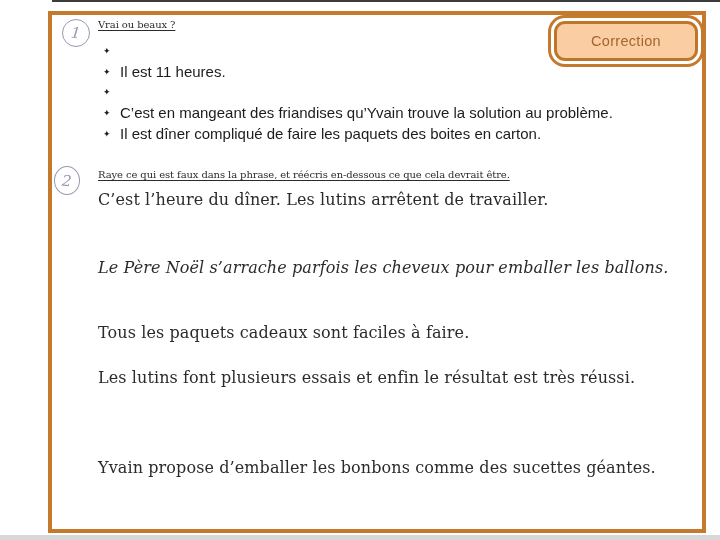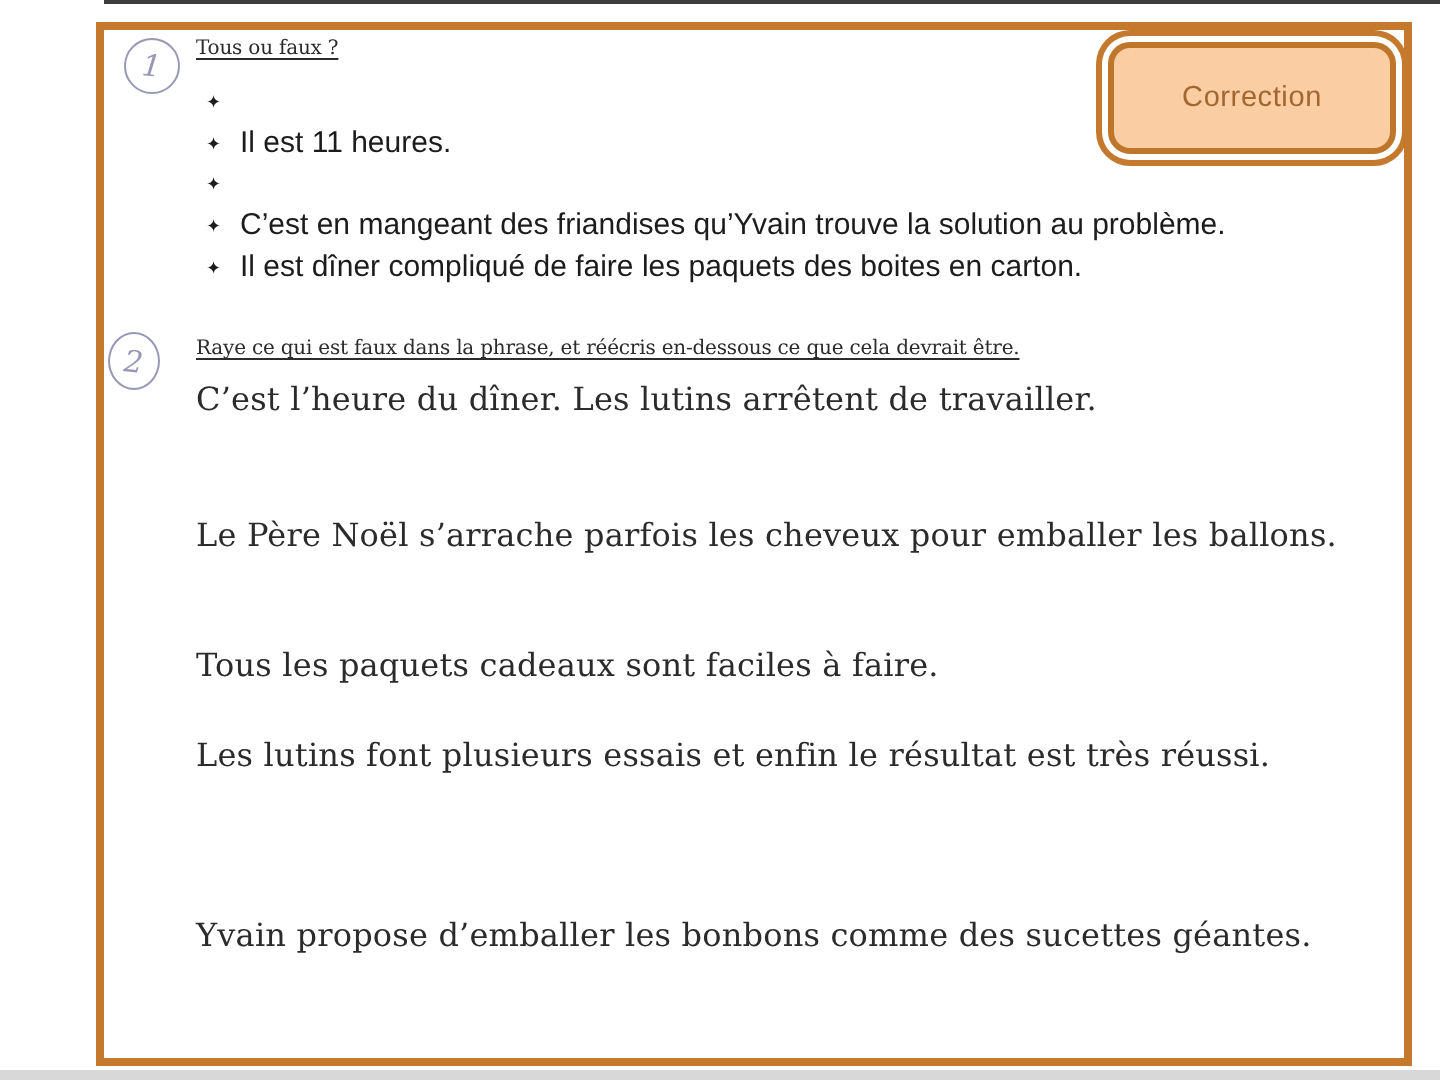--- a/index.html
+++ b/index.html
@@ -13,21 +13,21 @@
     position:relative;width:720px;height:540px;background:#ffffff;overflow:hidden;
     font-family:"Liberation Sans", sans-serif;color:var(--text);
   }
   .top-line{position:absolute;left:52px;top:0;width:668px;height:2px;background:var(--topline);}
   .bottom-strip{position:absolute;left:0;bottom:0;width:720px;height:5px;background:var(--strip);}
   .frame{
     position:absolute;left:48px;top:11px;width:658px;height:522px;
     border:4px solid var(--frame);background:#fff;
   }
   .correction-btn{
-    position:absolute;left:554px;top:21px;width:144px;height:56px;
+    position:absolute;left:554px;top:21px;width:144px;height:40px;
     background:var(--corr-fill);border:3px solid var(--corr-border);border-radius:11px;
     box-shadow:0 0 0 3px #ffffff,0 0 0 6px var(--frame);
     display:flex;align-items:center;justify-content:center;
     color:var(--corr-text);font-size:14.5px;letter-spacing:.3px;cursor:pointer;
   }
   .num-badge{
     position:absolute;width:28px;height:28px;border:1.6px solid var(--ink);border-radius:50%;
     color:var(--ink);display:flex;align-items:center;justify-content:center;
     font-family:"DejaVu Serif", serif;font-style:italic;font-size:15px;background:#fff;
   }
@@ -46,41 +46,41 @@
   .blt{width:17px;flex:0 0 17px;font-size:9px;line-height:20.7px;color:var(--text);}
   .struck{
     text-decoration-line:underline line-through;
     text-decoration-color:var(--green);
     text-decoration-thickness:2px;
     text-underline-offset:1px;
   }
   .verdict{color:var(--green);margin-left:22px;}
   .sentence{position:absolute;left:98px;font-size:16px;letter-spacing:.1px;white-space:nowrap;}
   #sent0{top:190px;}
-  #sent1{top:258px;}
+  #sent1{top:258px;font-style:italic;}
   #sent2{top:323px;}
   #sent3{top:368px;}
   #sent4{top:458px;}
 </style>
 </head>
 <body>
 
 <div class="top-line"></div>
 <div class="bottom-strip"></div>
 
 <div class="frame"></div>
 
 <div class="correction-btn">
   <span>Correction</span>
 </div>
 
 <div class="num-badge" id="badge1">
   <span>1</span>
 </div>
-<div class="sec-heading hand" id="heading1">Tous ou faux ?</div>
+<div class="sec-heading hand" id="heading1">Vrai ou beaux ?</div>
 
 <div class="tf-list">
   <div class="tf-row">
     <span class="blt">✦</span>
   </div>
   <div class="tf-row">
     <span class="blt">✦</span>
     <span class="txt">Il est 11 heures.</span>
   </div>
   <div class="tf-row">

